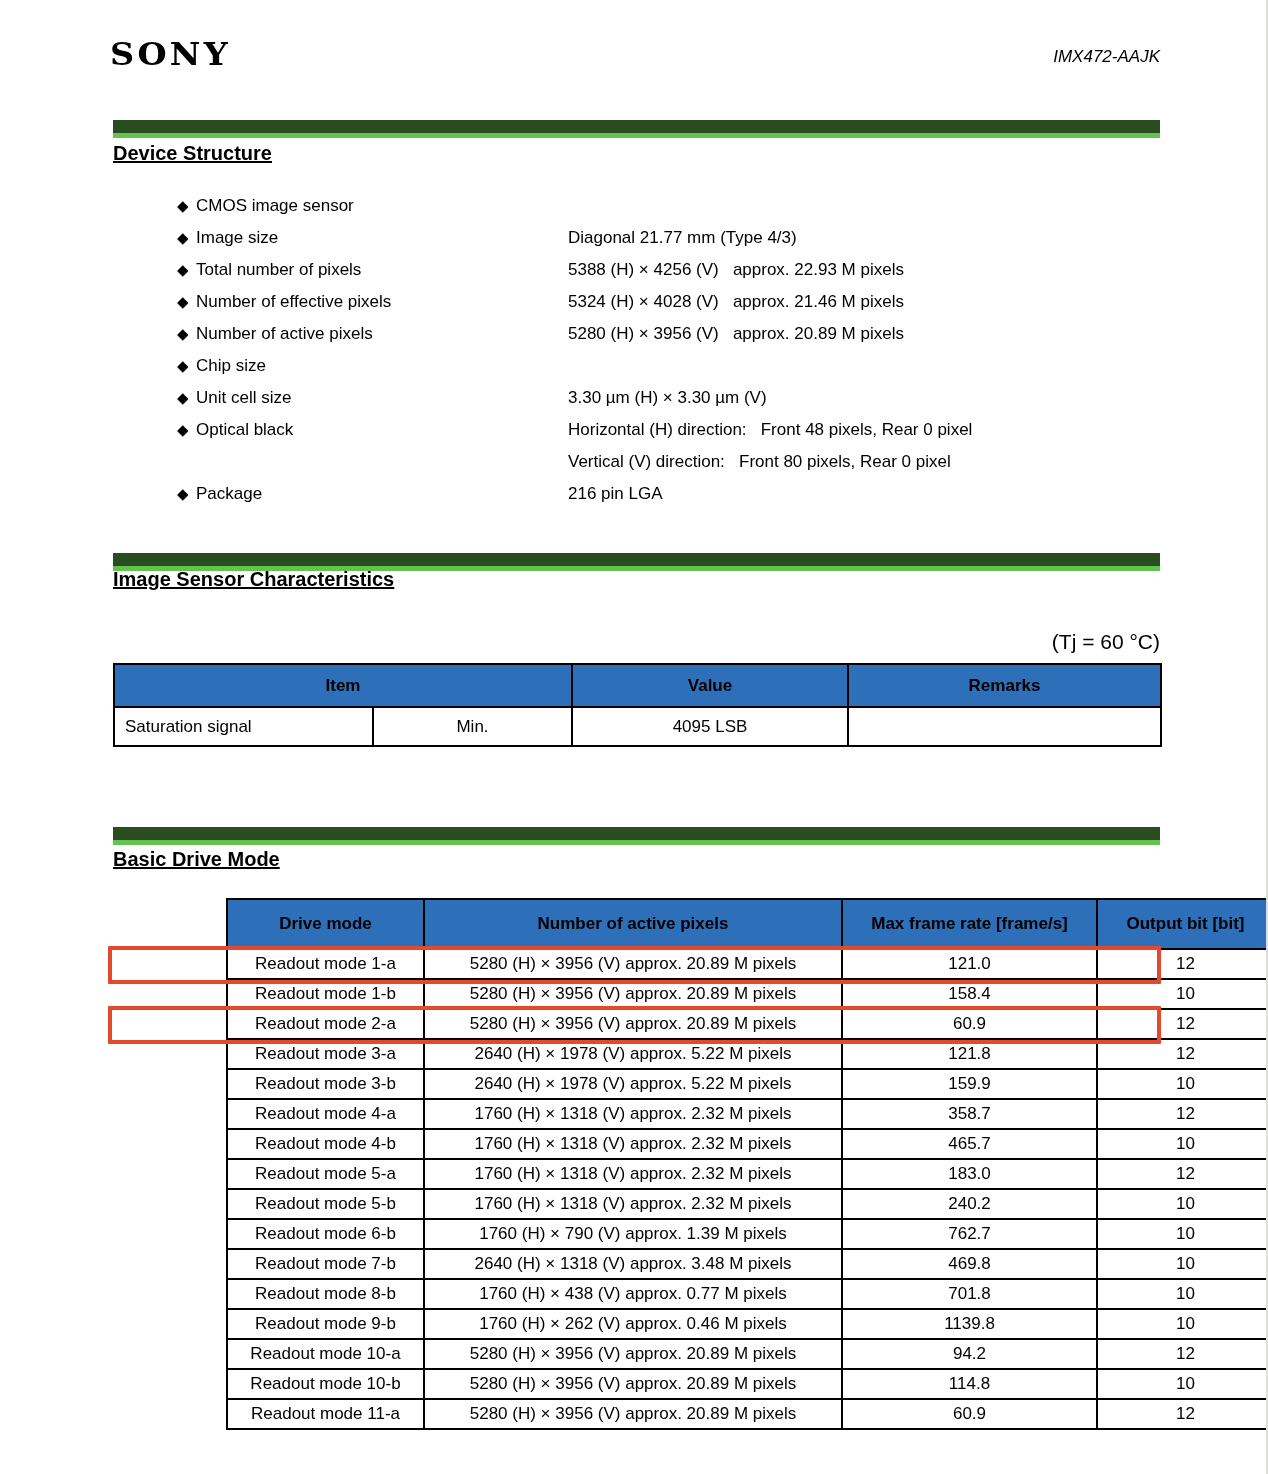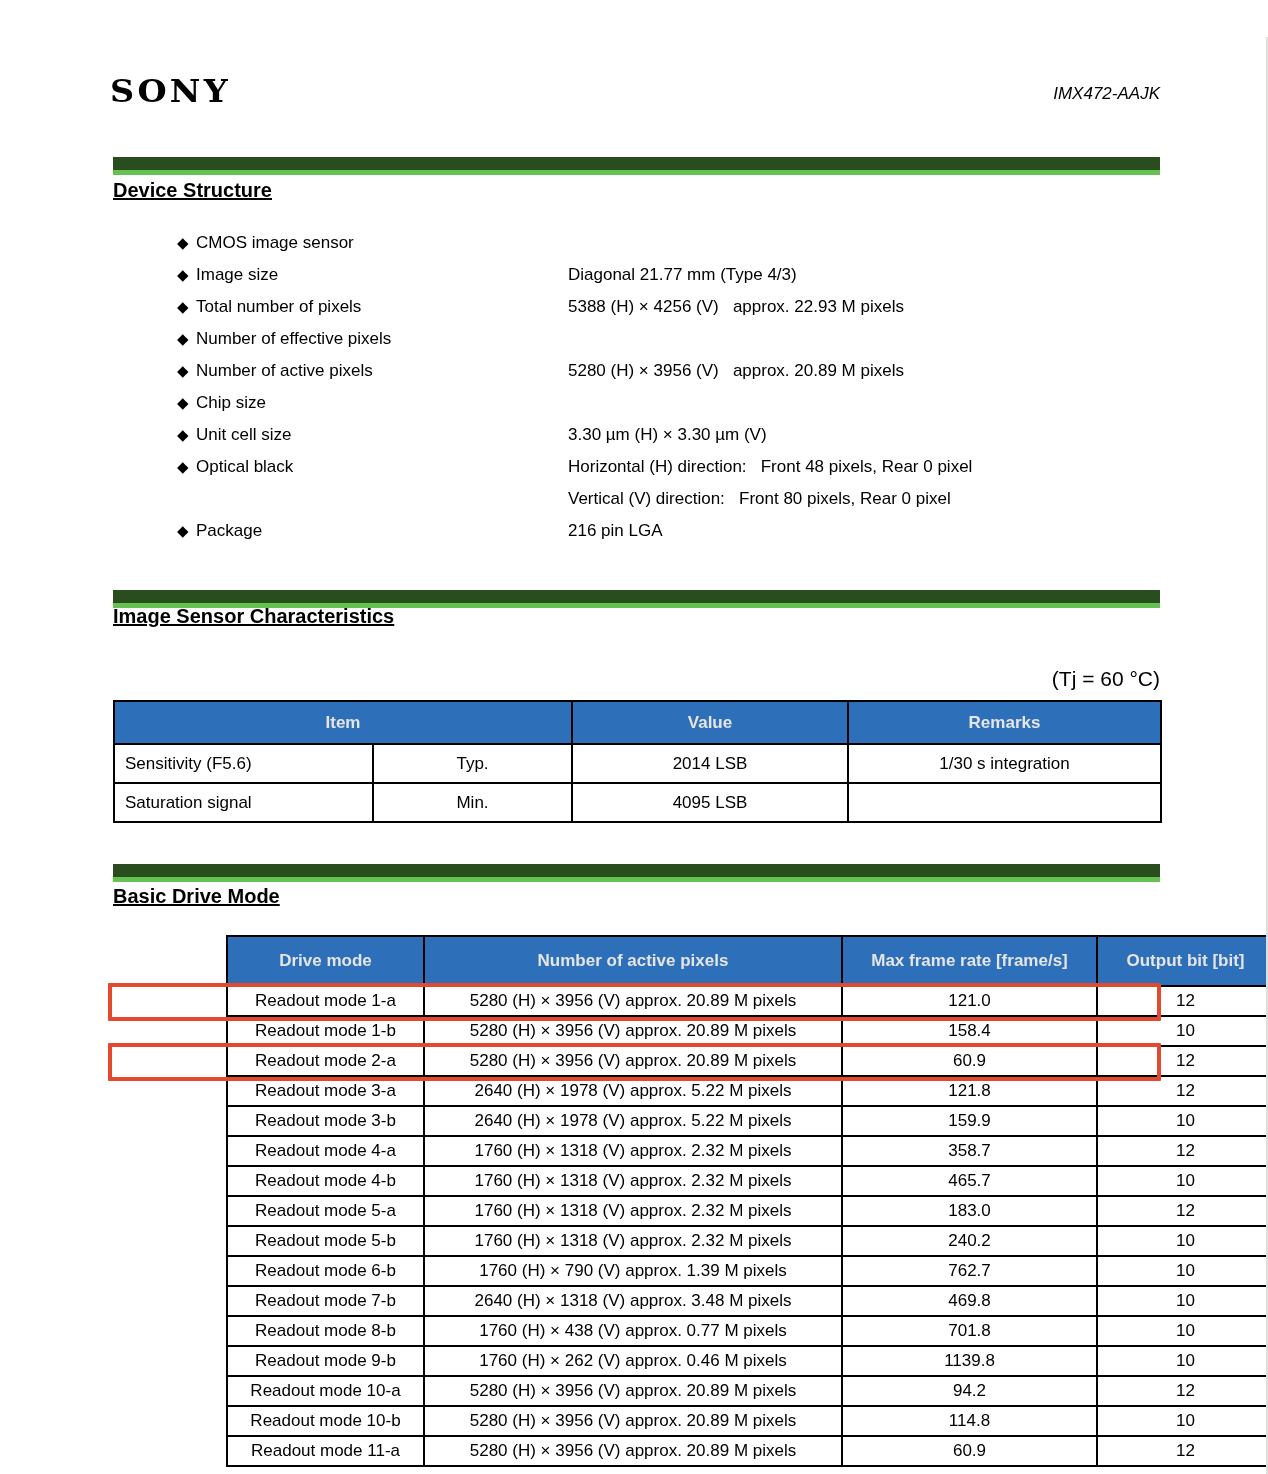--- a/index.html
+++ b/index.html
@@ -4,21 +4,21 @@
 <style>
   :root{
     --bar-dark-green:#2A4D1F;
     --bar-light-green:#64C350;
     --table-header-blue:#2E6FB9;
     --highlight-red:#E2492E;
   }
   html,body{margin:0;padding:0;background:#fff;}
   body{width:1268px;height:1474px;position:relative;overflow:hidden;
        font-family:"Liberation Sans", sans-serif;color:#000;}
-  .page{position:absolute;inset:0;margin-top:37px;}
+  .page{position:absolute;inset:0;}
   .page-edge{position:absolute;right:0;top:0;width:2px;height:100%;background:#dededd;}
 
   .brand{position:absolute;left:110px;top:36px;font-family:"DejaVu Serif", serif;
          font-weight:bold;font-size:31px;letter-spacing:3px;transform:scaleX(1.08);
          transform-origin:left center;}
   .docid{position:absolute;right:108px;top:47px;font-size:17px;font-style:italic;}
 
   .green-bar{position:absolute;left:113px;width:1047px;height:18px;}
   .green-bar .dark{height:13px;background:var(--bar-dark-green);}
   .green-bar .light{height:5px;background:var(--bar-light-green);}
@@ -31,21 +31,21 @@
   .ds-row{position:relative;height:32px;line-height:32px;font-size:17px;}
   .ds-bullet{position:absolute;left:64px;font-size:15px;}
   .ds-label{position:absolute;left:83px;white-space:pre;}
   .ds-value{position:absolute;left:455px;white-space:pre;}
 
   .tj-note{position:absolute;right:108px;top:630px;font-size:21px;}
 
   table.tbl{border-collapse:collapse;table-layout:fixed;position:absolute;left:113px;}
   .tbl th,.tbl td{border:2px solid #000;font-size:17px;text-align:center;
                   padding:0;overflow:hidden;}
-  .tbl th{background:var(--table-header-blue);color:#e5e5e5;font-weight:bold;}
+  .tbl th{background:var(--table-header-blue);color:#000000;font-weight:bold;}
 
   .char-table{top:663px;width:1047px;}
   .char-table th{height:41px;}
   .char-table td{height:37px;}
   .char-table td.left{text-align:left;padding-left:10px;}
 
   .drive-wrap{position:absolute;left:113px;top:898px;width:1047px;}
   .drive-table{position:static;width:1047px;}
   .drive-table th{height:48px;}
   .drive-table td{height:28px;line-height:28px;}
@@ -81,20 +81,21 @@
       <span class="ds-value">Diagonal 21.77 mm (Type 4/3)</span>
     </div>
     <div class="ds-row">
       <span class="ds-bullet">◆</span>
       <span class="ds-label">Total number of pixels</span>
       <span class="ds-value">5388 (H) × 4256 (V)   approx. 22.93 M pixels</span>
     </div>
     <div class="ds-row">
       <span class="ds-bullet">◆</span>
       <span class="ds-label">Number of effective pixels</span>
+      <span class="ds-value">5324 (H) × 4028 (V)   approx. 21.46 M pixels</span>
     </div>
     <div class="ds-row">
       <span class="ds-bullet">◆</span>
       <span class="ds-label">Number of active pixels</span>
       <span class="ds-value">5280 (H) × 3956 (V)   approx. 20.89 M pixels</span>
     </div>
     <div class="ds-row">
       <span class="ds-bullet">◆</span>
       <span class="ds-label">Chip size</span>
     </div>
@@ -130,26 +131,20 @@
         <col style="width:259px">
         <col style="width:199px">
         <col style="width:276px">
         <col style="width:313px">
       </colgroup>
     <tbody>
         <tr>
       <th colspan="2">Item</th>
       <th>Value</th>
       <th>Remarks</th>
-    </tr>
-    <tr>
-      <td class="left">Sensitivity (F5.6)</td>
-      <td>Typ.</td>
-      <td>2014 LSB</td>
-      <td>1/30 s integration</td>
     </tr>
     <tr>
       <td class="left">Saturation signal</td>
       <td>Min.</td>
       <td>4095 LSB</td>
       <td></td>
     </tr>
   </tbody>
     </table>
 

